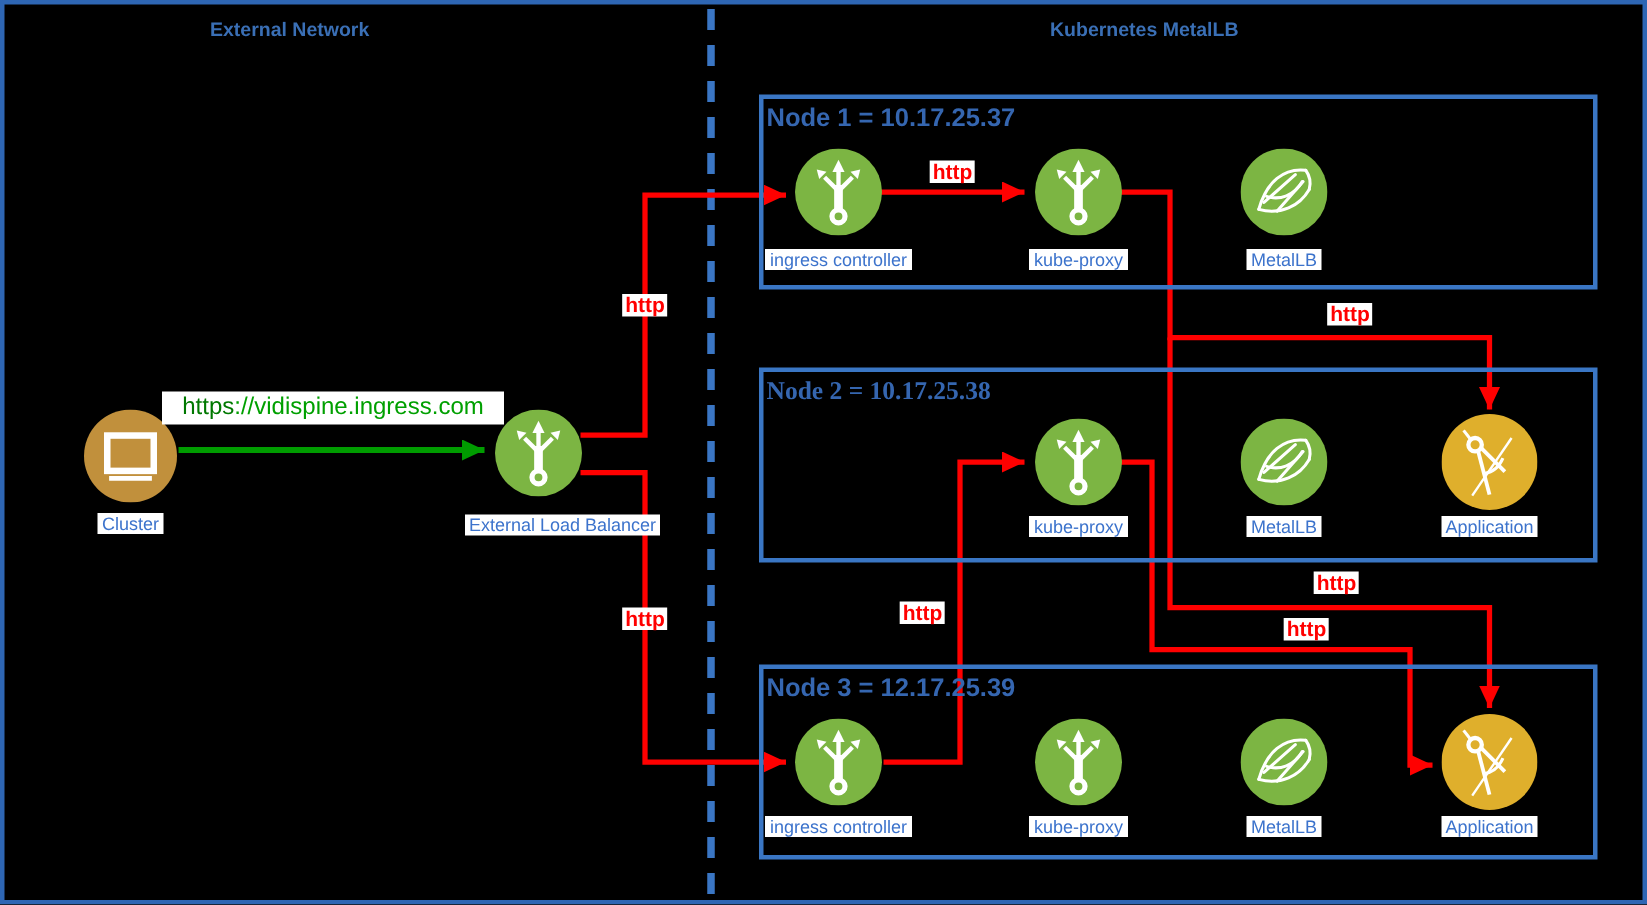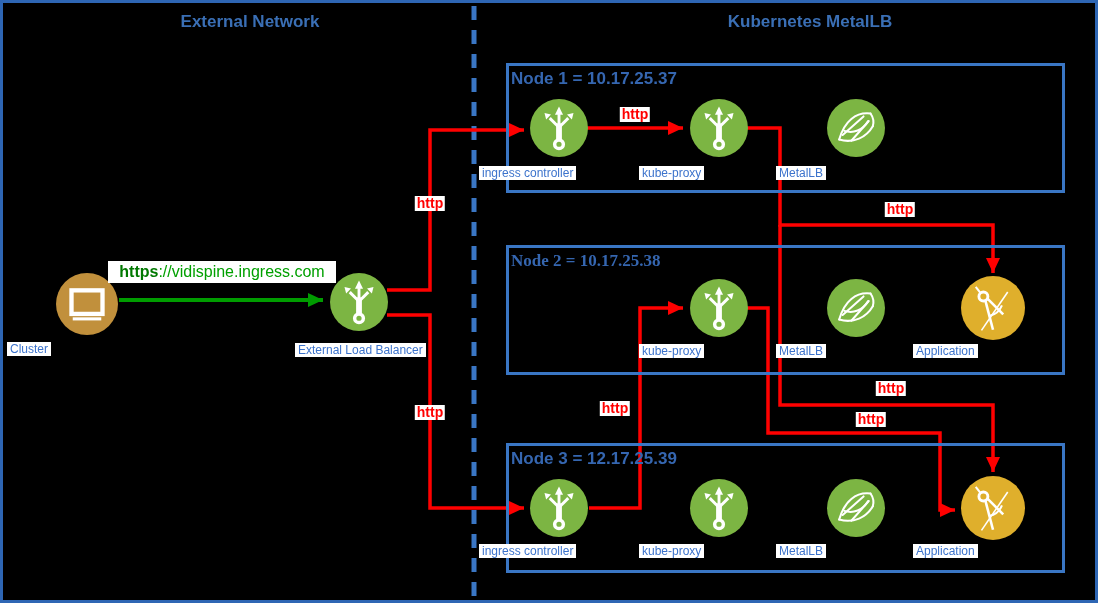--- a/index.html
+++ b/index.html
@@ -2,48 +2,48 @@
 <html><head>
 <meta charset="utf-8">
 <style>
   html,body{margin:0;padding:0;background:#222;font-family:"Liberation Sans",sans-serif;}
   .canvas{
     position:relative;width:1098px;height:603px;background:#000000;
     border:3px solid #2E66B4;box-sizing:border-box;overflow:hidden;
   }
   .wires{position:absolute;left:0;top:0;width:1098px;height:603px;pointer-events:none;}
   .section-title{
-    position:absolute;width:220px;text-align:center;
-    color:#3A6FB5;font-size:17px;font-weight:bold;
+    position:absolute;width:220px;
+    color:#3A6FB5;font-size:13px;font-weight:bold;
   }
   .node-box{
     position:absolute;border:3px solid #3A76C4;box-sizing:border-box;
     width:559px;height:130px;left:503px;
   }
   .node-title{
     position:absolute;left:2px;top:3px;color:#3566B0;
     font-size:17px;font-weight:bold;white-space:nowrap;
   }
   .icon{position:absolute;}
   .icon svg{display:block;width:100%;height:100%;}
   .comp-label{
-    position:absolute;width:160px;margin-left:-80px;
+    position:absolute;width:160px;margin-left:-80px;text-align:center;
     font-size:12px;color:#3C73CC;line-height:1.2;
   }
   .comp-label span{background:#FFFFFF;padding:0 3px;}
   .http-label{
     position:absolute;transform:translateX(-50%);
     background:#FFFFFF;color:#FF0000;font-weight:bold;
     font-size:14px;line-height:1.1;padding:0 2px;white-space:nowrap;
   }
   .https-label{
     position:absolute;left:105px;top:258px;width:228px;text-align:center;
     background:#FFFFFF;color:#00A000;font-size:16px;line-height:22px;white-space:nowrap;
   }
-  .https-label .b{color:#007800;font-weight:bold;}
+  .https-label .b{color:#007800;font-weight:normal;}
 </style>
 </head>
 <body>
 
 <div class="canvas">
 
   <svg width="0" height="0" style="position:absolute">
     <defs>
       <g id="glyph-lb" stroke="#FFFFFF" fill="none">
         <circle cx="50" cy="78" r="7.5" stroke-width="6"></circle>

